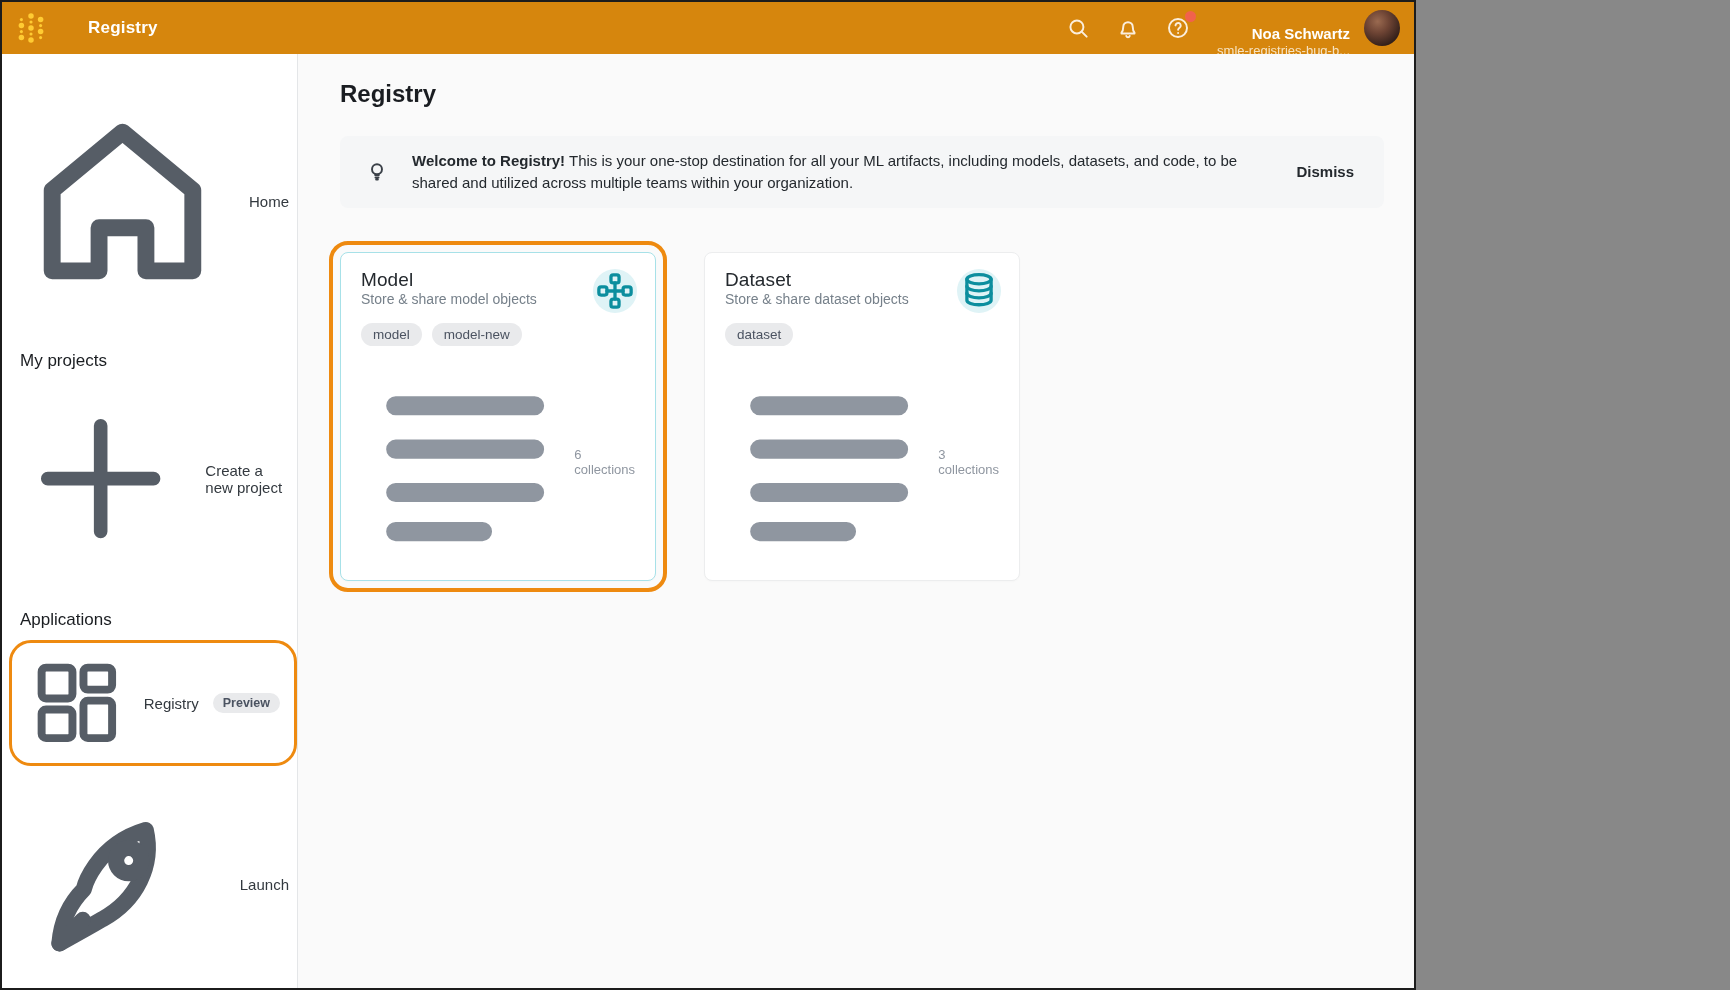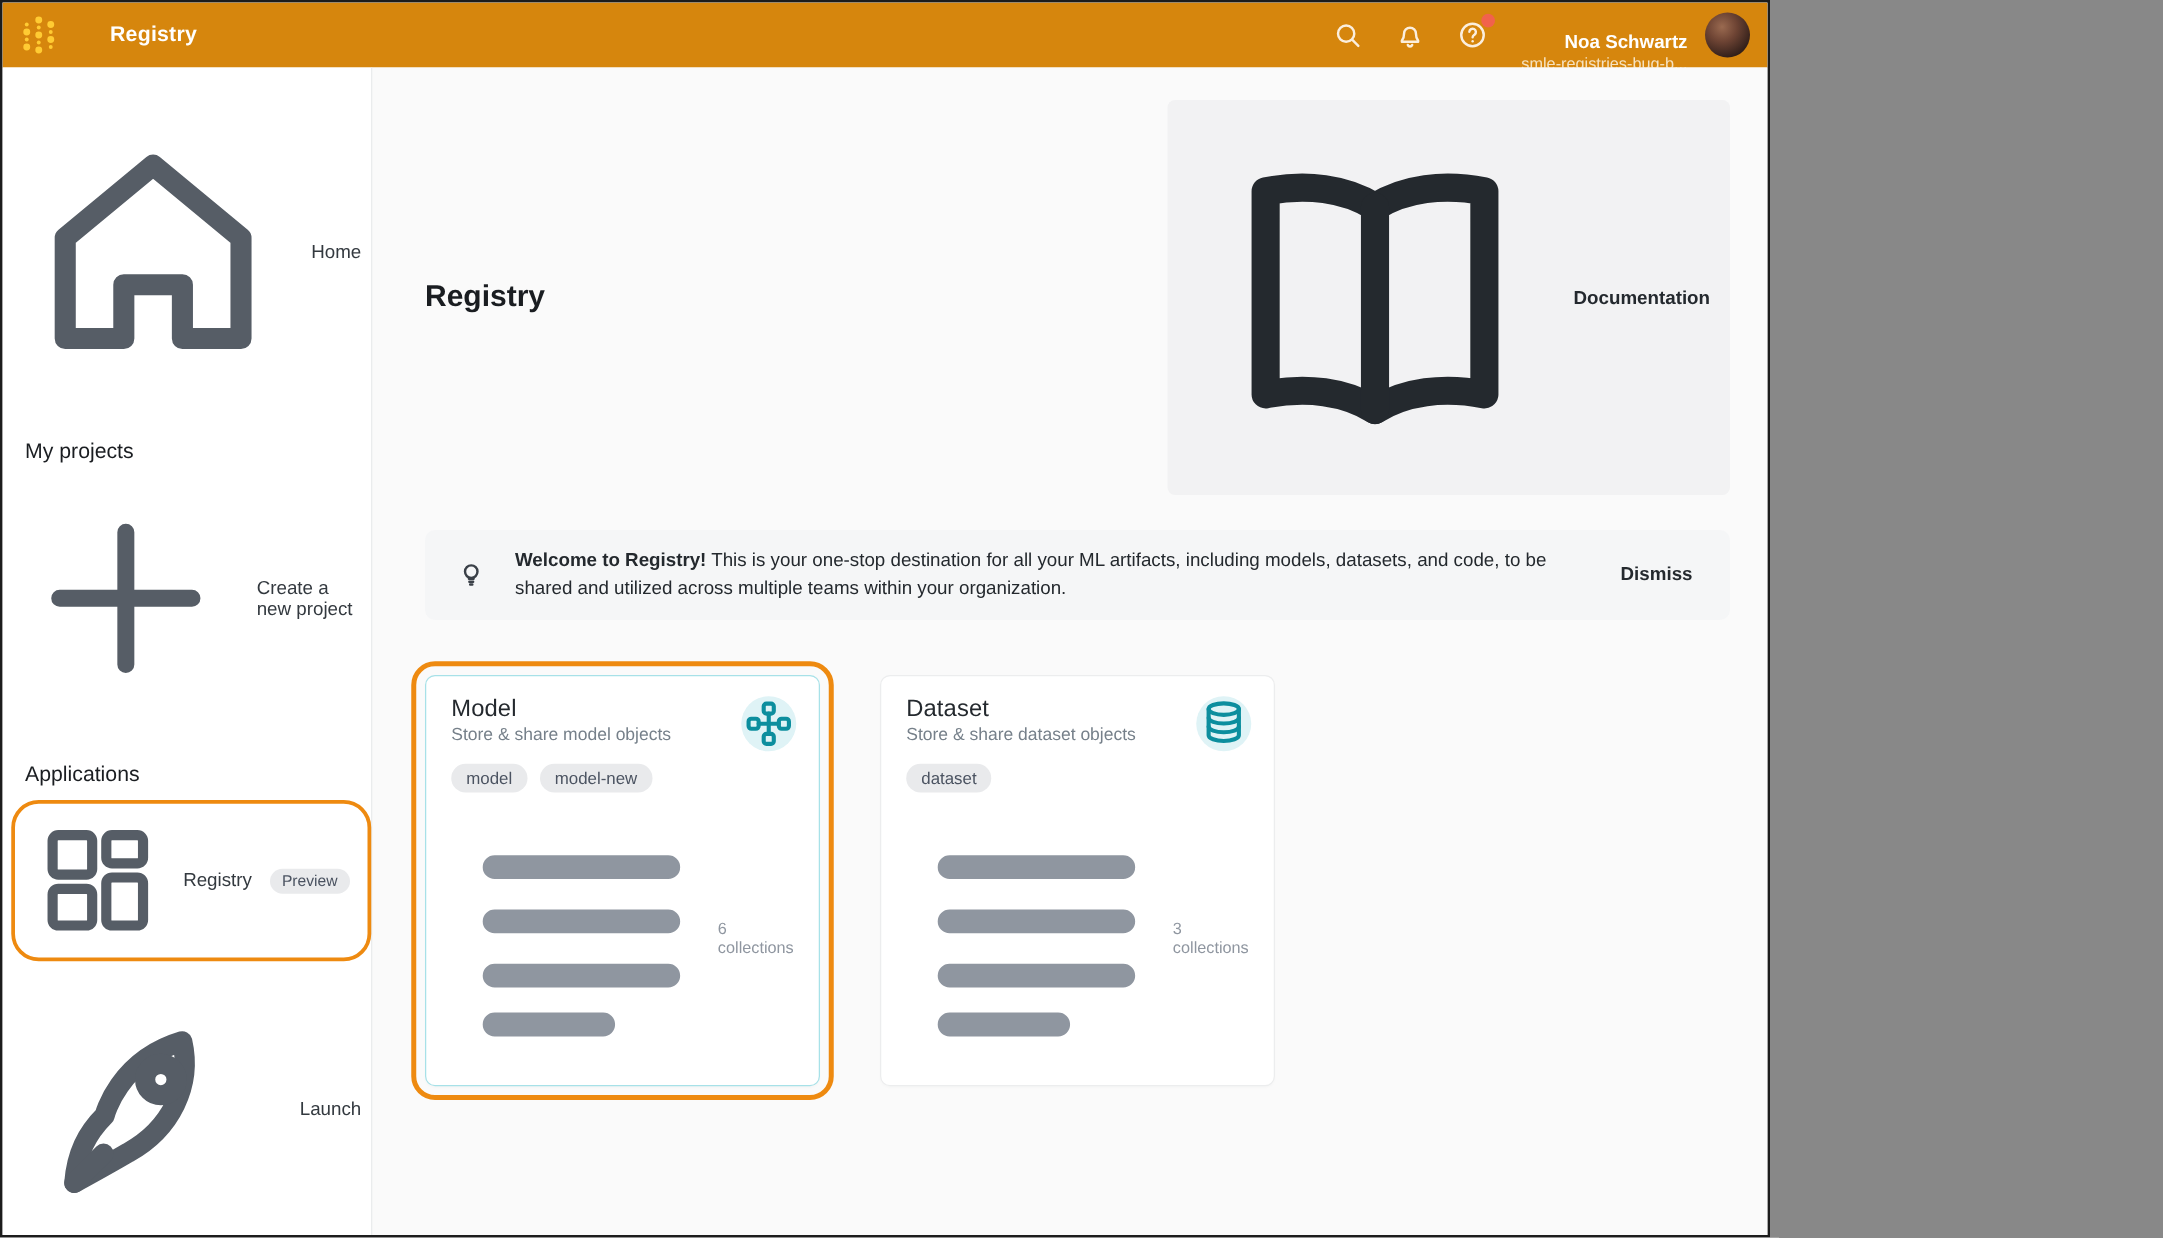--- a/index.html
+++ b/index.html
@@ -25,21 +25,21 @@
   .sidebar { width:296px; flex:0 0 296px; background:#fff; border-right:1px solid #E4E6E8; padding:26px 0 0 0; }
   .main { flex:1; background:#FAFAFA; overflow:hidden; padding:0 30px 0 42px; }
 
   
   .side-row { display:flex; align-items:center; gap:14px; padding:9px 8px; font-size:15px; color:#33393F; cursor:pointer; }
   .side-row svg { width:21px; height:21px; color:#565D66; flex:0 0 auto; }
   .side-heading { font-size:17px; color:#1A1D21; padding:10px 18px 8px 18px; margin-top:22px; }
   .side-heading.first { margin-top:18px; }
   .registry-ring { border:3px solid #EE8A10; border-radius:22px; margin:2px 0 2px 7px; width:fit-content; padding:2px 12px 2px 3px; }
   .registry-ring .side-row { padding:5px 2px 5px 9px; }
-  .pill { background:#E9EAEC; color:#4B5361; font-size:12.5px; padding:3px 10px; border-radius:11px; }
+  .pill { background:#E9EAEC; color:#4B5361; font-size:12.5px; padding:3px 10px; border-radius:11px;font-weight:bold; }
 
   
   .page-head { display:flex; align-items:center; justify-content:space-between; margin-top:26px; }
   .page-title { font-size:24px; font-weight:700; color:#1A1D21; }
   .doc-btn { display:flex; align-items:center; gap:9px; background:#F2F2F3; border-radius:6px; padding:8px 16px; font-size:15px; font-weight:700; color:#24292E; cursor:pointer; }
   .doc-btn svg { width:19px; height:19px; }
 
   
   .banner { margin-top:28px; background:#F5F6F7; border-radius:8px; display:flex; align-items:center; padding:14px 26px 14px 20px; }
   .banner-icon { width:26px; height:26px; color:#3A4048; margin:0 22px 0 4px; flex:0 0 auto; }
@@ -168,29 +168,20 @@
       </div>
 
       <div class="side-heading">Profile</div>
 
     </div>
 
     <div class="main">
 
       <div class="page-head">
         <div class="page-title">Registry</div>
-        <div class="doc-btn">
-          <span>
-              <svg viewBox="0 0 24 24" fill="none" stroke="currentColor" stroke-width="1.8" stroke-linecap="round" stroke-linejoin="round" style="width:100%;height:100%;display:block">
-                <path d="M12 6.2C10.1 5 7.6 4.7 5 5.2v13c2.6-.5 5.1-.2 7 1 1.9-1.2 4.4-1.5 7-1v-13c-2.6-.5-5.1-.2-7 1z"></path>
-                <path d="M12 6.2v13"></path>
-              </svg>
-            </span>
-          <span>Documentation</span>
-        </div>
       </div>
 
       <div class="banner">
         <span class="banner-icon"><span><svg viewBox="0 0 24 24" fill="none" stroke="currentColor" stroke-width="1.8" stroke-linecap="round" stroke-linejoin="round" style="width:100%;height:100%;display:block">
                 <circle cx="12" cy="9.5" r="4.6"></circle>
                 <path d="M10.3 14.8h3.4M10.6 17h2.8M11.2 19h1.6"></path>
               </svg></span></span>
         <div class="banner-text">
           <b>Welcome to Registry!</b><span> This is your one-stop destination for all your ML artifacts, including models, datasets, and code, to be shared and utilized across multiple teams within your organization.</span>
         </div>

